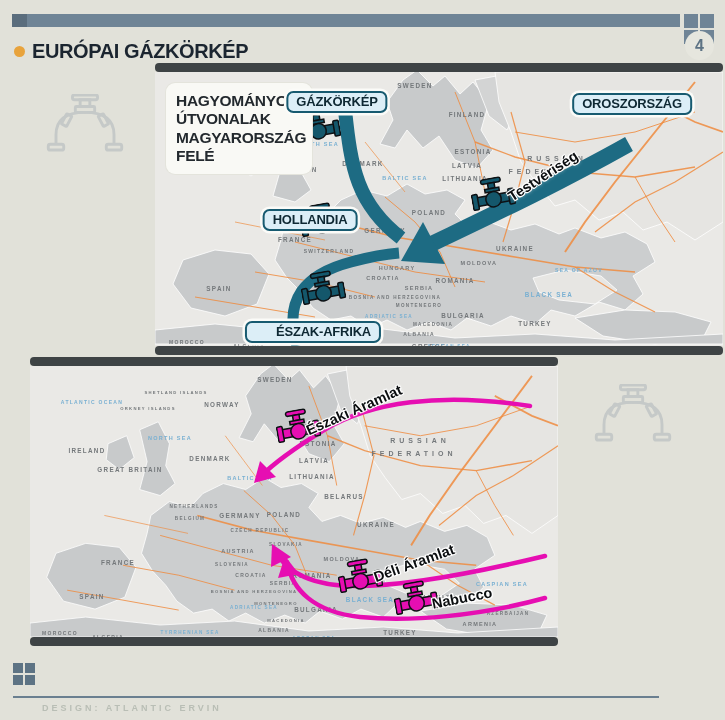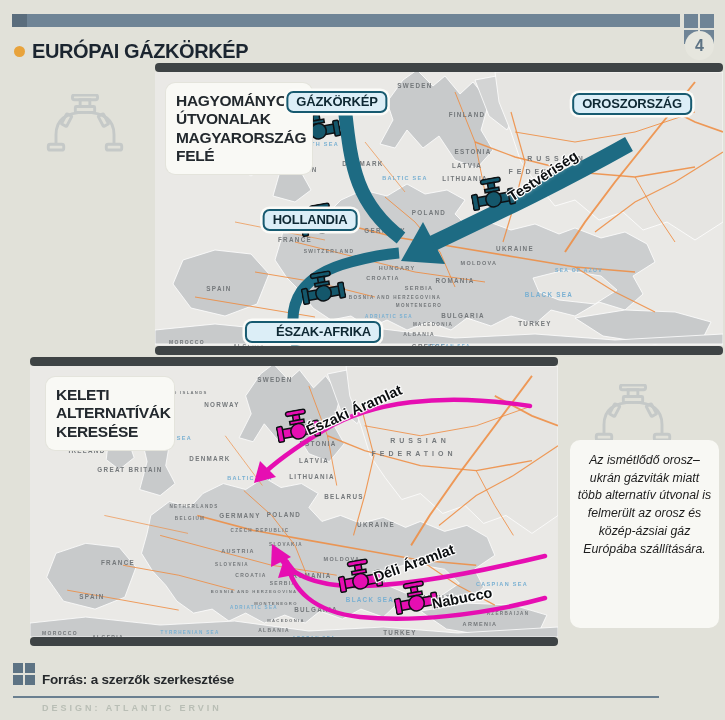--- a/index.html
+++ b/index.html
@@ -234,21 +234,20 @@
           <path d="M500,40 C410,26 340,36 294,64 C268,80 244,97 230,111" stroke-width="4.5"></path>
           <path d="M515,190 C440,208 372,220 326,220 C282,220 256,206 245,184" stroke-width="4.5"></path>
           <path d="M515,232 C450,250 380,256 330,251 C284,246 262,224 257,196" stroke-width="4.5"></path>
         </g>
         <g fill="#e60eb2">
           <polygon points="224,117 246,111 230,95"></polygon>
           <polygon points="242,178 261,191 241,201"></polygon>
           <polygon points="255,190 269,208 248,212"></polygon>
         </g>
       </svg>
-      <div class="map-title" id="title-bottom">KELETI ALTERNATÍVÁK KERESÉSE</div>
     <span class="geo" style="left: 245px; top: 13px;">SWEDEN</span>
         <span class="geo" style="left: 192px; top: 38px;">NORWAY</span>
         <span class="geo" style="left: 146px; top: 26px; font-size: 4.2px;">SHETLAND ISLANDS</span>
         <span class="geo" style="left: 118px; top: 42px; font-size: 4.2px;">ORKNEY ISLANDS</span>
         <span class="geo" style="left: 57px; top: 84px;">IRELAND</span>
         <span class="geo" style="left: 100px; top: 103px;">GREAT BRITAIN</span>
         <span class="geo" style="left: 180px; top: 92px;">DENMARK</span>
         <span class="geo" style="left: 288px; top: 77px;">ESTONIA</span>
         <span class="geo" style="left: 284px; top: 94px;">LATVIA</span>
         <span class="geo" style="left: 282px; top: 110px;">LITHUANIA</span>
@@ -304,25 +303,23 @@
       </div>
   </div>
 
   <svg class="pipe-icon" id="pipe-left" viewBox="0 0 100 60">
       <use href="#pipe-outline-icon"></use>
     </svg>
 
   <svg class="pipe-icon" id="pipe-right" viewBox="0 0 100 60">
       <use href="#pipe-outline-icon"></use>
     </svg>
-  <div class="note" id="note-right">Az ismétlődő orosz–ukrán gázviták miatt több alternatív útvonal is felmerült az orosz és közép-ázsiai gáz Európába szállítására.</div>
 
   <div class="src-icon">
       <div></div>
       <div></div>
       <div></div>
       <div></div>
     </div>
-  <div class="source-text">Forrás: a szerzők szerkesztése</div>
   <div class="footer-line"></div>
   <div class="design-credit">DESIGN: ATLANTIC ERVIN</div>
 
 </div>
 
 </body></html>

